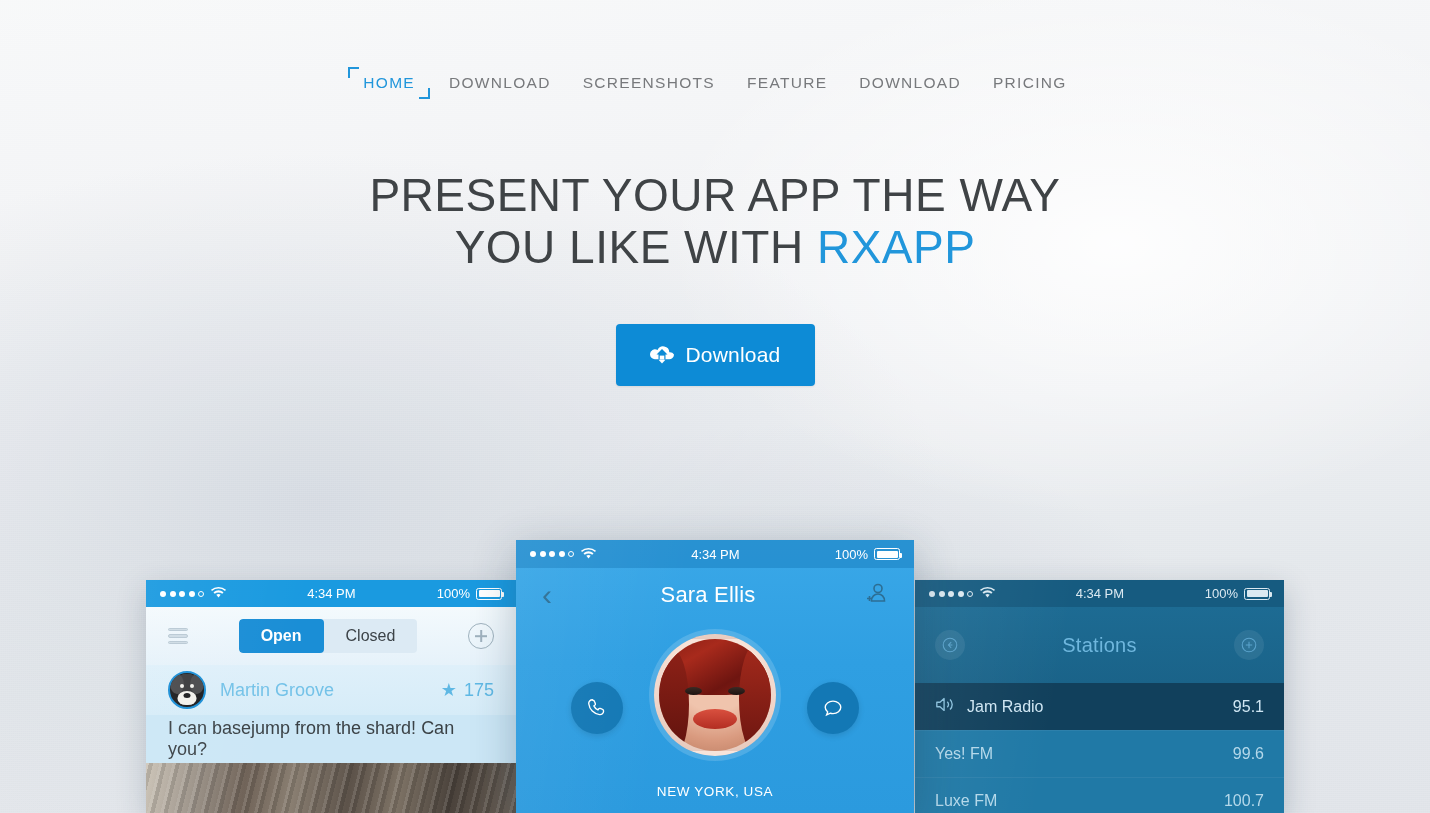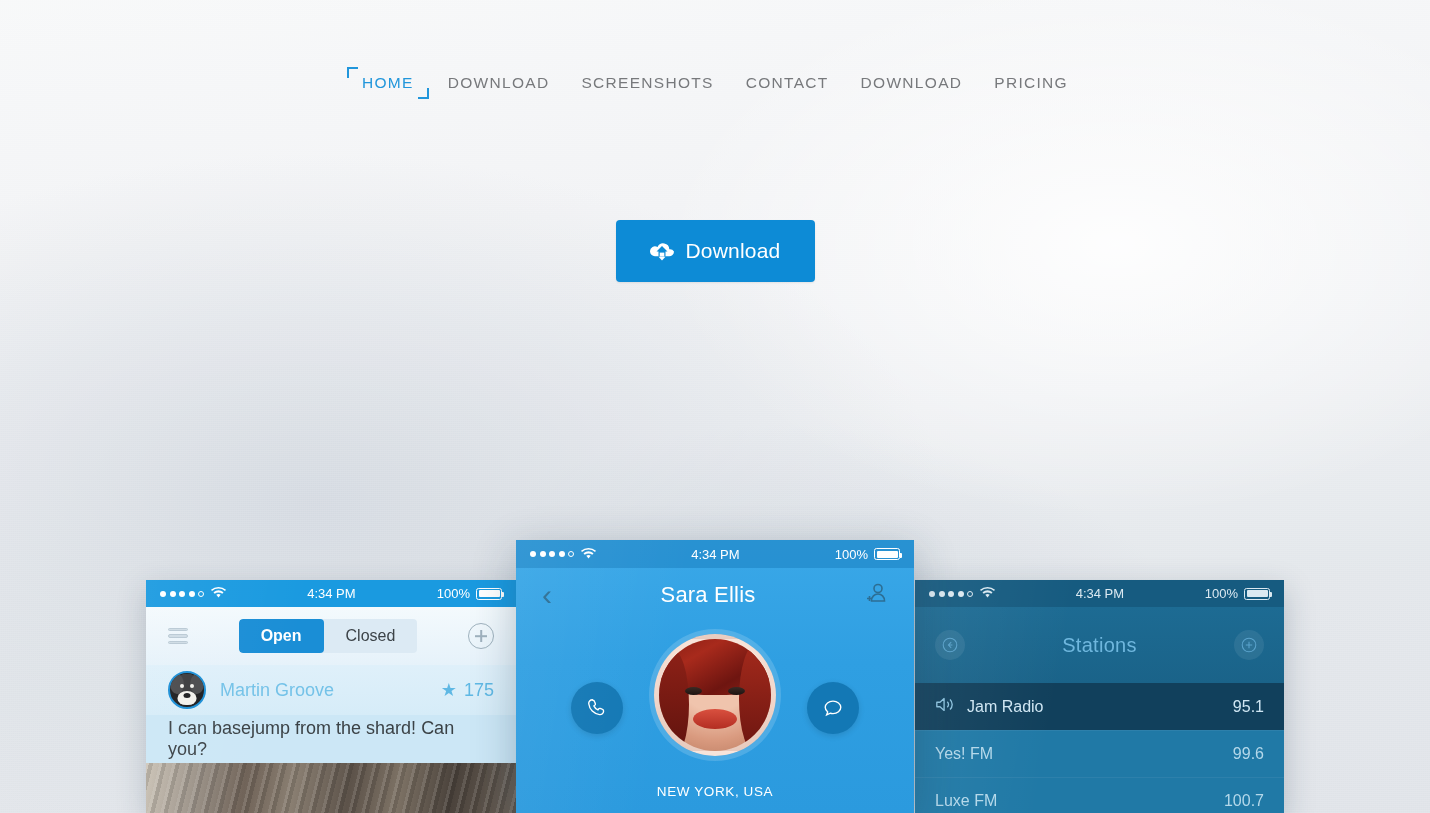--- a/index.html
+++ b/index.html
@@ -191,27 +191,31 @@
 
 <nav class="nav">
   <div class="nav-list">
     <div class="nav-item active">
       <span class="br tl"></span>
       <span>HOME</span>
       <span class="br br2"></span>
     </div>
     <div class="nav-item">DOWNLOAD</div>
     <div class="nav-item">SCREENSHOTS</div>
-    <div class="nav-item">CONTACT</div>
+    <div class="nav-item">FEATURE</div>
     <div class="nav-item">DOWNLOAD</div>
     <div class="nav-item">PRICING</div>
   </div>
 </nav>
 
 <section class="hero">
+  <h1>
+    <span>PRESENT YOUR APP THE WAY</span><br>
+    <span>YOU LIKE WITH </span><span class="accent">RXAPP</span>
+  </h1>
   <div class="dl-wrap">
     <button class="dl-btn">
       <span>
         <svg width="24" height="19" viewBox="0 0 24 19" fill="#fff">
           <path d="M19.3 7.2A6.1 6.1 0 0 0 7.6 5.1 4.9 4.9 0 0 0 0 9.3a4.9 4.9 0 0 0 4.9 4.9h3.6V9.5h-2L12 3.9l5.5 5.6h-2v4.7h3.3A4.8 4.8 0 0 0 24 9.4a4.8 4.8 0 0 0-4.7-2.2z"></path>
           <path d="M9.7 10.6h4.6v4h-4.6z"></path>
           <path d="M12 18.6l3.5-3.9h-7z"></path>
         </svg>
       </span>
       <span>Download</span>

